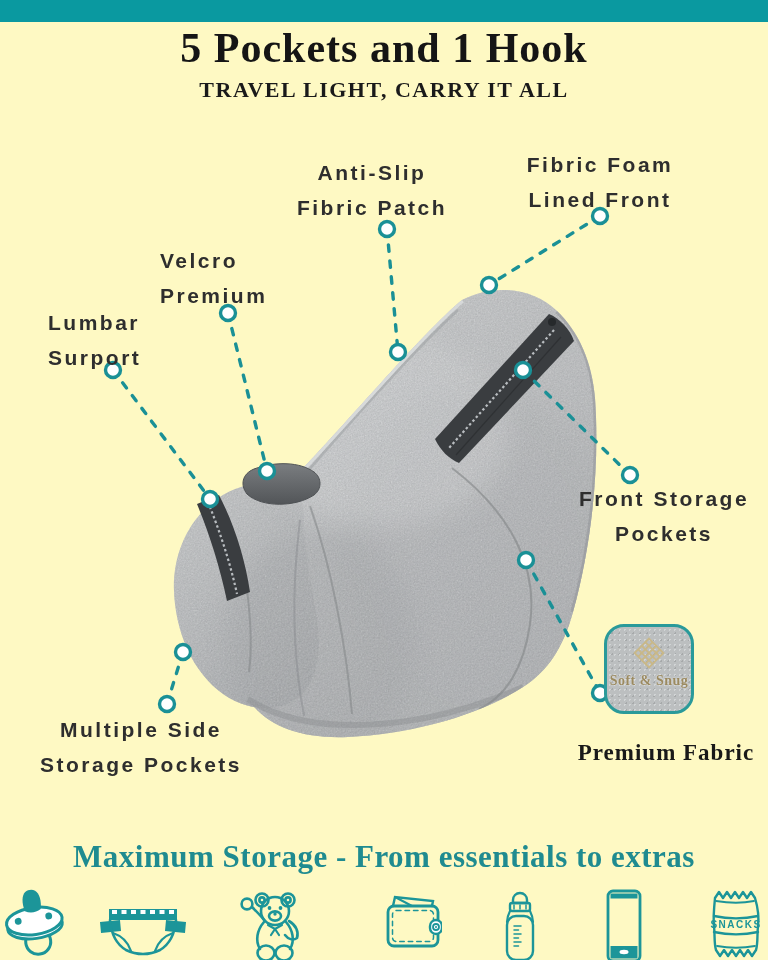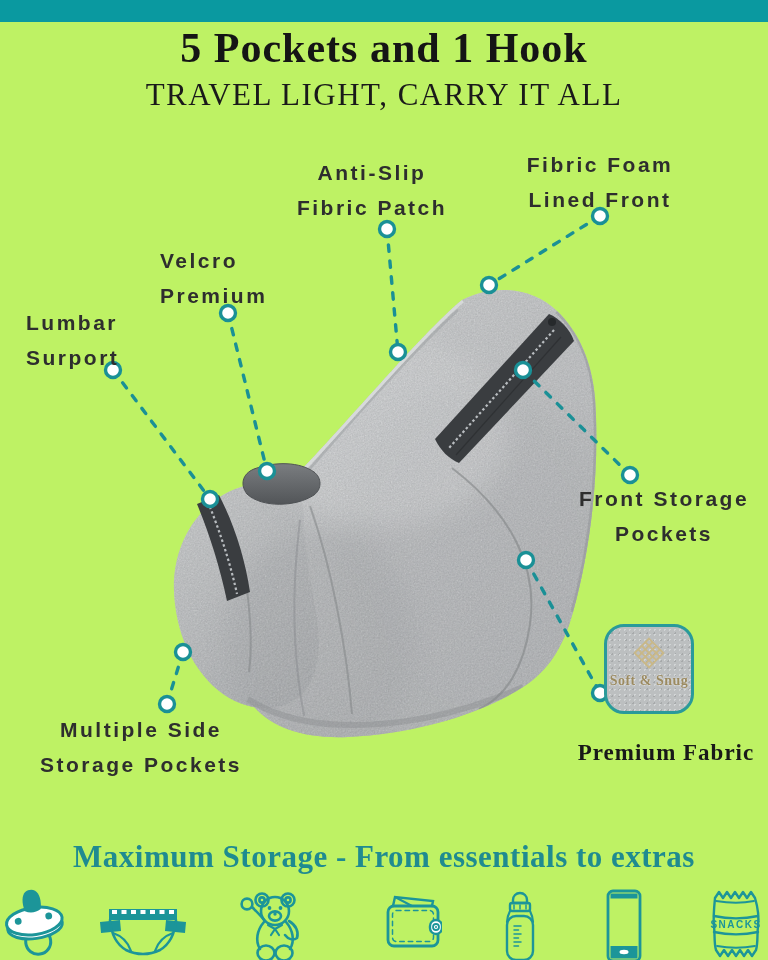--- a/index.html
+++ b/index.html
@@ -1,22 +1,22 @@
 <!DOCTYPE html>
 <html><head>
 <meta charset="utf-8">
 <style>
   html,body{margin:0;padding:0;background:#ffffff;}
-  .page{position:relative;width:768px;height:960px;overflow:hidden;background:#bef264;
+  .page{position:relative;width:768px;height:960px;overflow:hidden;background:#fef9c3;
         font-family:"Liberation Sans",sans-serif;}
   .topbar{position:absolute;left:0;top:0;width:768px;height:22px;background:#0a99a0;}
   .title{position:absolute;left:50%;top:24px;transform:translateX(-50%);white-space:nowrap;
          font-family:"Liberation Serif",serif;font-weight:bold;font-size:42px;color:#151515;letter-spacing:1px;}
   .subtitle{position:absolute;left:50%;top:77px;transform:translateX(-50%);white-space:nowrap;
-         font-family:"Liberation Serif",serif;font-weight:normal;font-size:31px;color:#1a1a1a;letter-spacing:1.5px;}
+         font-family:"Liberation Serif",serif;font-weight:bold;font-size:22px;color:#1a1a1a;letter-spacing:1.5px;}
   .scene{position:absolute;left:0;top:0;}
   .callout{position:absolute;font-weight:bold;font-size:21px;letter-spacing:2.5px;
            color:#2e2e2e;line-height:35px;white-space:nowrap;}
   .callout.center{transform:translateX(-50%);text-align:center;}
   .callout span{display:block;}
   .swatch{position:absolute;left:604px;top:624px;width:90px;height:90px;box-sizing:border-box;
           border:3px solid #2a9a9a;border-radius:20px;background-color:#bcbfc0;
           background-image:radial-gradient(#d2d5d6 1px,transparent 1px),radial-gradient(#a6a9aa 1px,transparent 1px);
           background-size:5px 5px,7px 7px;background-position:0 0,2px 3px;text-align:center;overflow:hidden;}
   .swatch .weave{margin-top:8px;}
@@ -148,21 +148,21 @@
     <span>Fibric Patch</span>
   </div>
   <div class="callout center" style="left:600px;top:147px;">
     <span>Fibric Foam</span>
     <span>Lined Front</span>
   </div>
   <div class="callout" style="left:160px;top:243px;">
     <span>Velcro</span>
     <span>Premium</span>
   </div>
-  <div class="callout" style="left:26px;top:305px;">
+  <div class="callout" style="left:48px;top:305px;">
     <span>Lumbar</span>
     <span>Surport</span>
   </div>
   <div class="callout center" style="left:664px;top:481px;">
     <span>Front Storage</span>
     <span>Pockets</span>
   </div>
   <div class="callout center" style="left:141px;top:712px;">
     <span>Multiple Side</span>
     <span>Storage Pockets</span>

